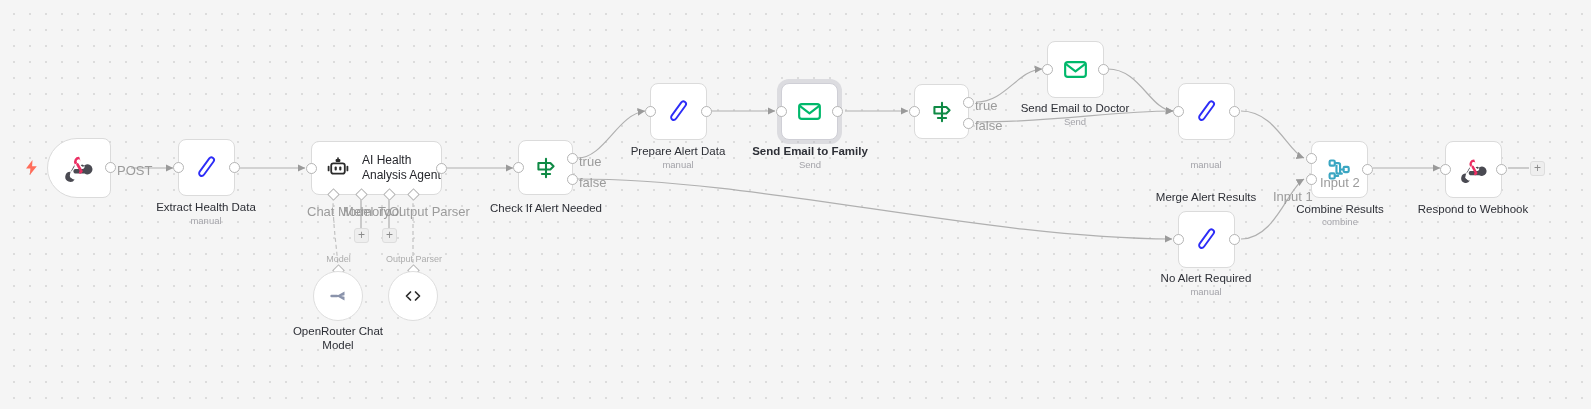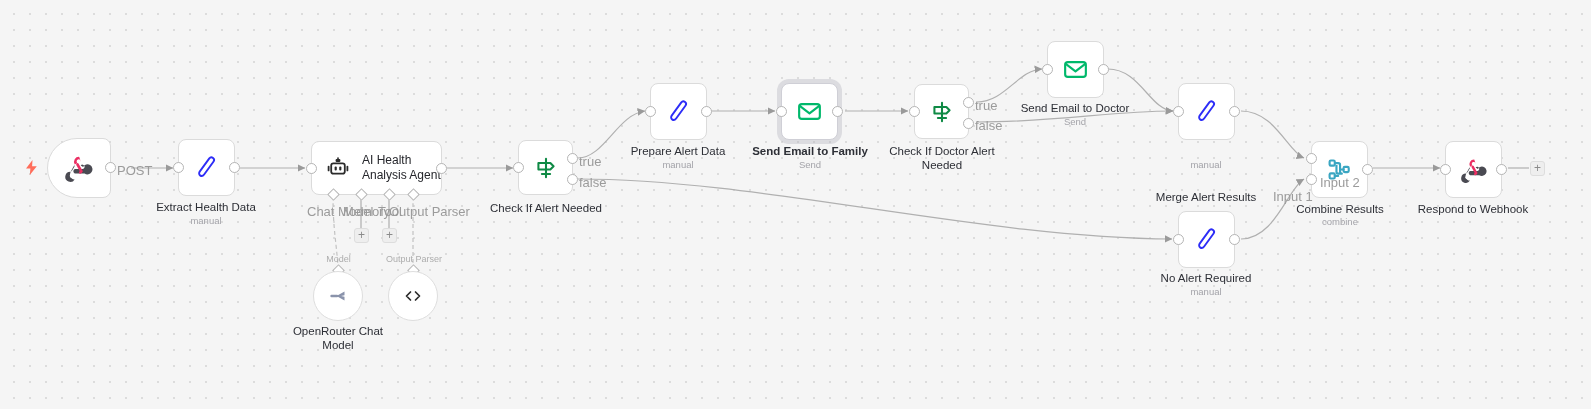--- a/index.html
+++ b/index.html
@@ -290,22 +290,20 @@
       <path d="M12 3.5 V20.5" stroke="#0f8a45" stroke-width="1.9" stroke-linecap="round"></path>
       <path d="M5 7.4 H16 L19 10.4 L16 13.4 H5 Z" fill="none" stroke="#0f8a45" stroke-width="1.9" stroke-linejoin="round"></path>
       <path d="M8.2 17.6 H15.8" stroke="#0f8a45" stroke-width="1.9" stroke-linecap="round"></path>
     </svg>
     <div class="port" style="left:-6px; top:21px;"></div>
     <div class="port" style="right:-6px; top:12px;"></div>
     <div class="port" style="right:-6px; top:33px;"></div>
   </div>
   <div class="port-label" style="left:975px; top:98px;">true</div>
   <div class="port-label" style="left:975px; top:118px;">false</div>
-  <div class="node-label" style="left:877px; top:144px; width:130px; white-space:pre-line;">Check If Doctor Alert
-Needed</div>
 
   <div class="node" style="left:1047px; top:41px; width:57px; height:57px;">
     <svg class="icon" width="27" height="27" viewBox="0 0 24 24">
       <rect x="2.8" y="5.4" width="18.4" height="13.2" rx="2.4" fill="none" stroke="#00b86b" stroke-width="1.9"></rect>
       <path d="M3.6 7.2 L12 13.6 L20.4 7.2" fill="none" stroke="#00b86b" stroke-width="1.9" stroke-linecap="round" stroke-linejoin="round"></path>
     </svg>
     <div class="port" style="left:-6px; top:22px;"></div>
     <div class="port" style="right:-6px; top:22px;"></div>
   </div>
   <div class="node-label" style="left:1010px; top:101px; width:130px;">Send Email to Doctor</div>

